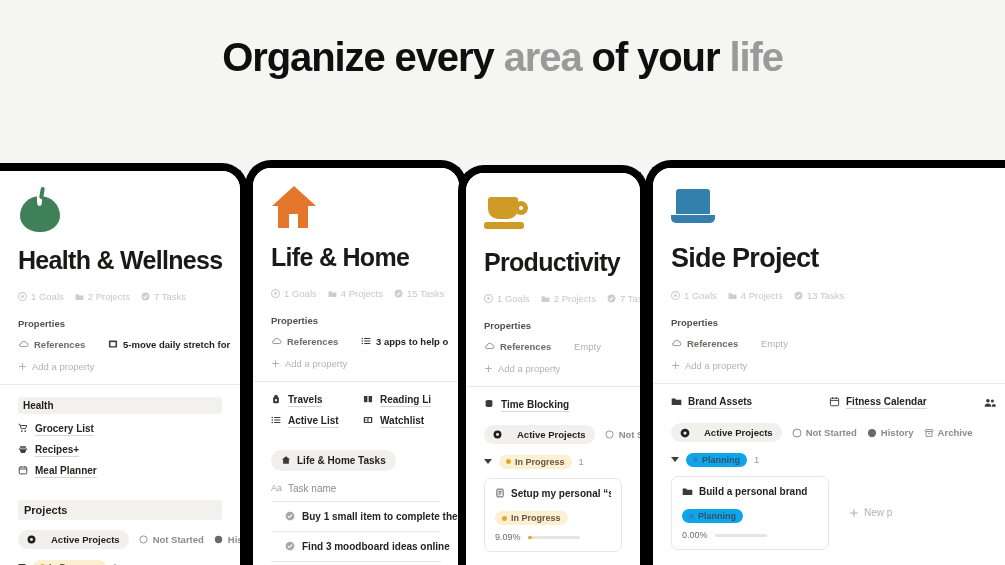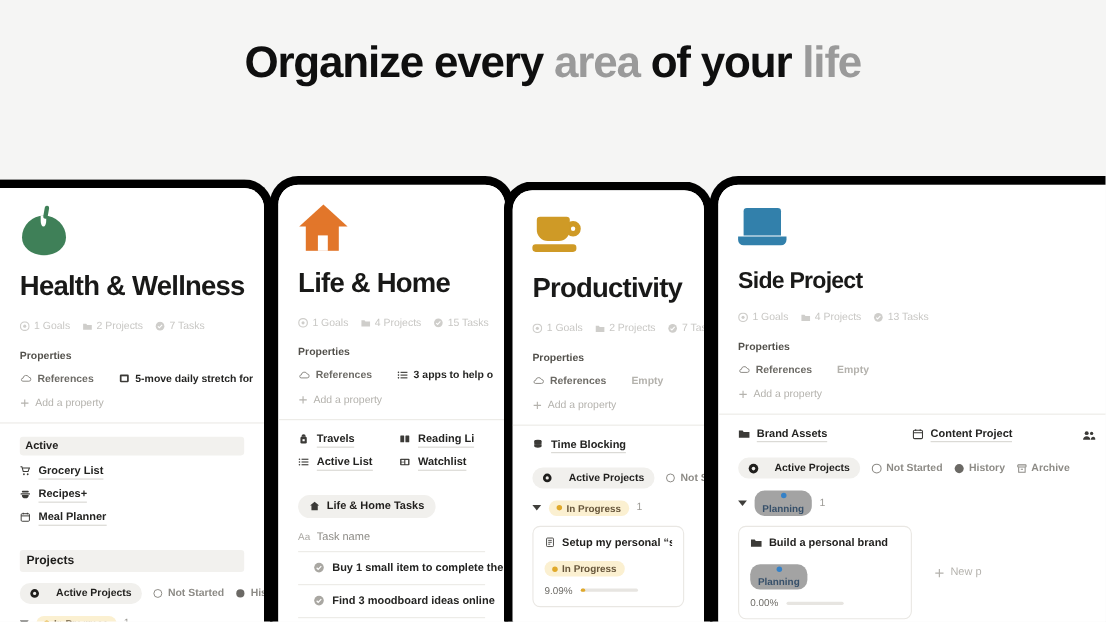--- a/index.html
+++ b/index.html
@@ -73,34 +73,34 @@
     background: #3280ab; border-radius: 3px 3px 0 0; }
   .lap-base { position: absolute; left: 0px; top: 31px; width: 44px; height: 8px;
     background: #3280ab; border-radius: 0 0 5px 5px; }
 
   
   .card-title {
     font-size: 25px; font-weight: 700; letter-spacing: -0.7px;
     color: #191918; white-space: nowrap; line-height: 1.1;
     margin-bottom: 16px;
   }
-  #card-4 .card-title { font-size: 21px; }
+  #card-4 .card-title { font-size: 27px; }
 
   .meta-row { display: flex; gap: 11px; align-items: center; margin-bottom: 16px; white-space: nowrap; }
   .meta-item { display: flex; align-items: center; gap: 4px; font-size: 9.5px; color: #c8c7c4; font-weight: 500; }
   .meta-ico { width: 9px; height: 9px; flex: 0 0 9px; color: #cfcecb; }
   .meta-ico svg { display: block; width: 9px; height: 9px; }
 
   .prop-head { font-size: 9.5px; font-weight: 700; color: #52504b; margin-bottom: 10px; }
 
   .prop-row { display: flex; align-items: center; gap: 6px; margin-bottom: 11px; white-space: nowrap; }
   .prop-left { display: flex; align-items: center; gap: 5px; min-width: 84px; }
   .prop-label { font-size: 9.5px; color: #6d6b66; font-weight: 600; }
   .prop-value { display: flex; align-items: center; gap: 4px; font-size: 9.5px; font-weight: 700; color: #242422; }
-  .prop-value.empty { color: #b4b2ad; font-weight: 700; }
+  .prop-value.empty { color: #b4b2ad; font-weight: 400; }
   .add-prop { display: flex; align-items: center; gap: 5px; font-size: 9.5px; color: #b4b2ad; margin-bottom: 12px; }
 
   .divider { height: 1px; background: #eceae6; margin: 0 -18px 12px -18px; }
 
   
   .link-cols { display: flex; gap: 14px; margin-bottom: 14px; }
   .link-col { flex: 1; min-width: 0; }
   .col-head {
     font-size: 10px; font-weight: 700; color: #1f1e1c;
     background: #f2f1ee; border-radius: 3px; padding: 3px 5px; margin-bottom: 9px;
@@ -127,21 +127,21 @@
 
   
   .group-row { display: flex; align-items: center; gap: 7px; margin-bottom: 9px; white-space: nowrap; }
   .caret { width: 0; height: 0; border-left: 4px solid transparent; border-right: 4px solid transparent;
     border-top: 5px solid #3f3e3b; }
   .status-chip { display: inline-flex; align-items: center; gap: 4px; border-radius: 9px; padding: 2px 7px;
     font-size: 9px; font-weight: 700; }
   .status-chip .dot { width: 5px; height: 5px; border-radius: 50%; }
   .chip-amber { background: #fbf0d1; color: #67563b; }
   .chip-amber .dot { background: #e0a92b; }
-  .chip-blue { background: #a3a3a3; color: #37506a; flex-direction: column; }
+  .chip-blue { background: #0ea5e9; color: #37506a; }
   .chip-blue .dot { background: #3581c7; }
   .group-count { font-size: 9.5px; color: #9d9b96; }
 
   
   .proj-grid { display: flex; gap: 10px; }
   .proj-card { flex: 1 1 0; min-width: 0; background: #fff; border: 1px solid #e9e7e3;
     border-radius: 7px; padding: 9px 10px; }
   .proj-title-row { display: flex; align-items: center; gap: 6px; margin-bottom: 8px; white-space: nowrap; overflow: hidden; }
   .proj-title { font-size: 10px; font-weight: 700; color: #201f1d; }
   .proj-pct-row { display: flex; align-items: center; gap: 7px; }
@@ -240,21 +240,21 @@
               <path d="M8 2v12M2 8h12"></path>
             </svg>
           </span>
         <span>Add a property</span>
       </div>
 
       <div class="divider"></div>
 
       <div class="link-cols">
         <div class="link-col">
-          <div class="col-head">Active</div>
+          <div class="col-head">Health</div>
           <div class="link-item">
             <span class="icon mono-ico">
                 <svg width="10" height="10" viewBox="0 0 16 16" fill="#3b3a37">
                   <path d="M1 2h2l2 7h7l2-5H4.2" fill="none" stroke="#3b3a37" stroke-width="1.5"></path>
                   <circle cx="6" cy="13" r="1.3"></circle>
                   <circle cx="11.5" cy="13" r="1.3"></circle>
                 </svg>
               </span>
             <span class="link-text">Grocery List</span>
           </div>
@@ -690,21 +690,21 @@
             </span>
           <span class="link-text">Brand Assets</span>
         </div>
         <div class="link-item" style="margin-bottom:0;flex:1;">
           <span class="icon mono-ico">
               <svg width="11" height="11" viewBox="0 0 16 16" fill="none" stroke="#3b3a37" stroke-width="1.4">
                 <rect x="2" y="3.2" width="12" height="11" rx="1.5"></rect>
                 <path d="M2 6.4h12M5 1.8v2.4M11 1.8v2.4"></path>
               </svg>
             </span>
-          <span class="link-text">Content Project</span>
+          <span class="link-text">Fitness Calendar</span>
         </div>
         <span class="icon mono-ico">
             <svg width="12" height="12" viewBox="0 0 16 16" fill="#3b3a37">
               <circle cx="5.2" cy="5" r="2.4"></circle>
               <circle cx="11.2" cy="5.4" r="2"></circle>
               <path d="M0.8 13c0-2.6 2-4.2 4.4-4.2S9.6 10.4 9.6 13z"></path>
               <path d="M10.2 13c0-2.2 1.4-3.6 3-3.6 1.4 0 2.6 1 2.6 3.6z"></path>
             </svg>
           </span>
       </div>

